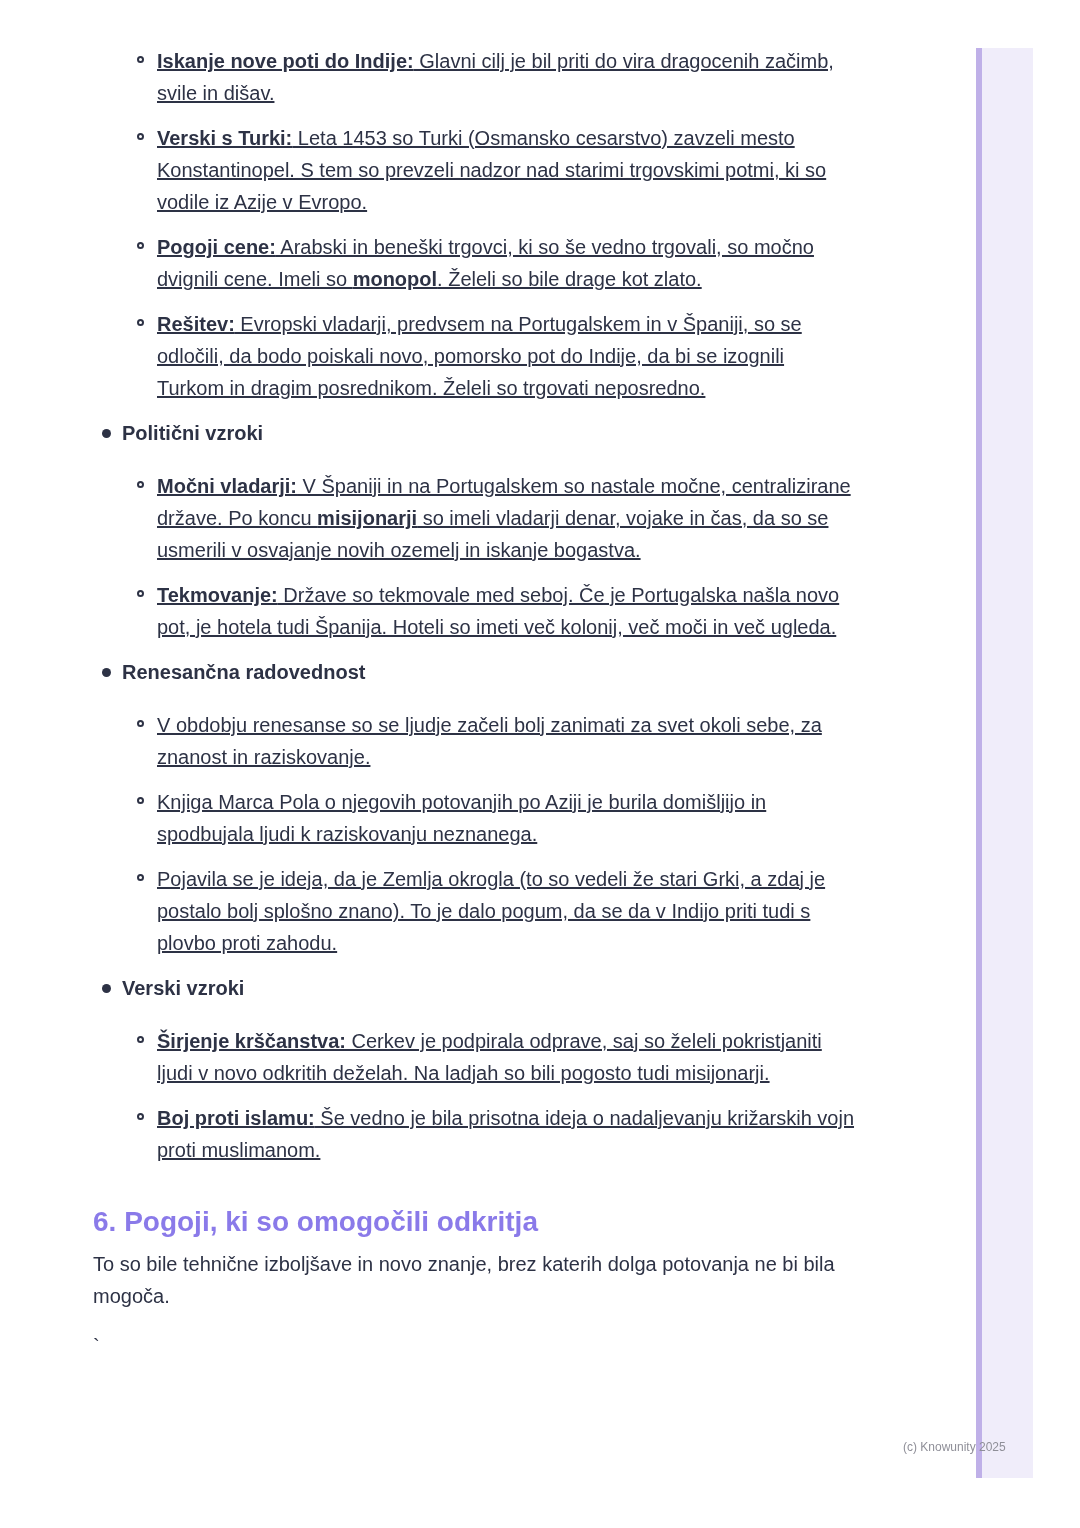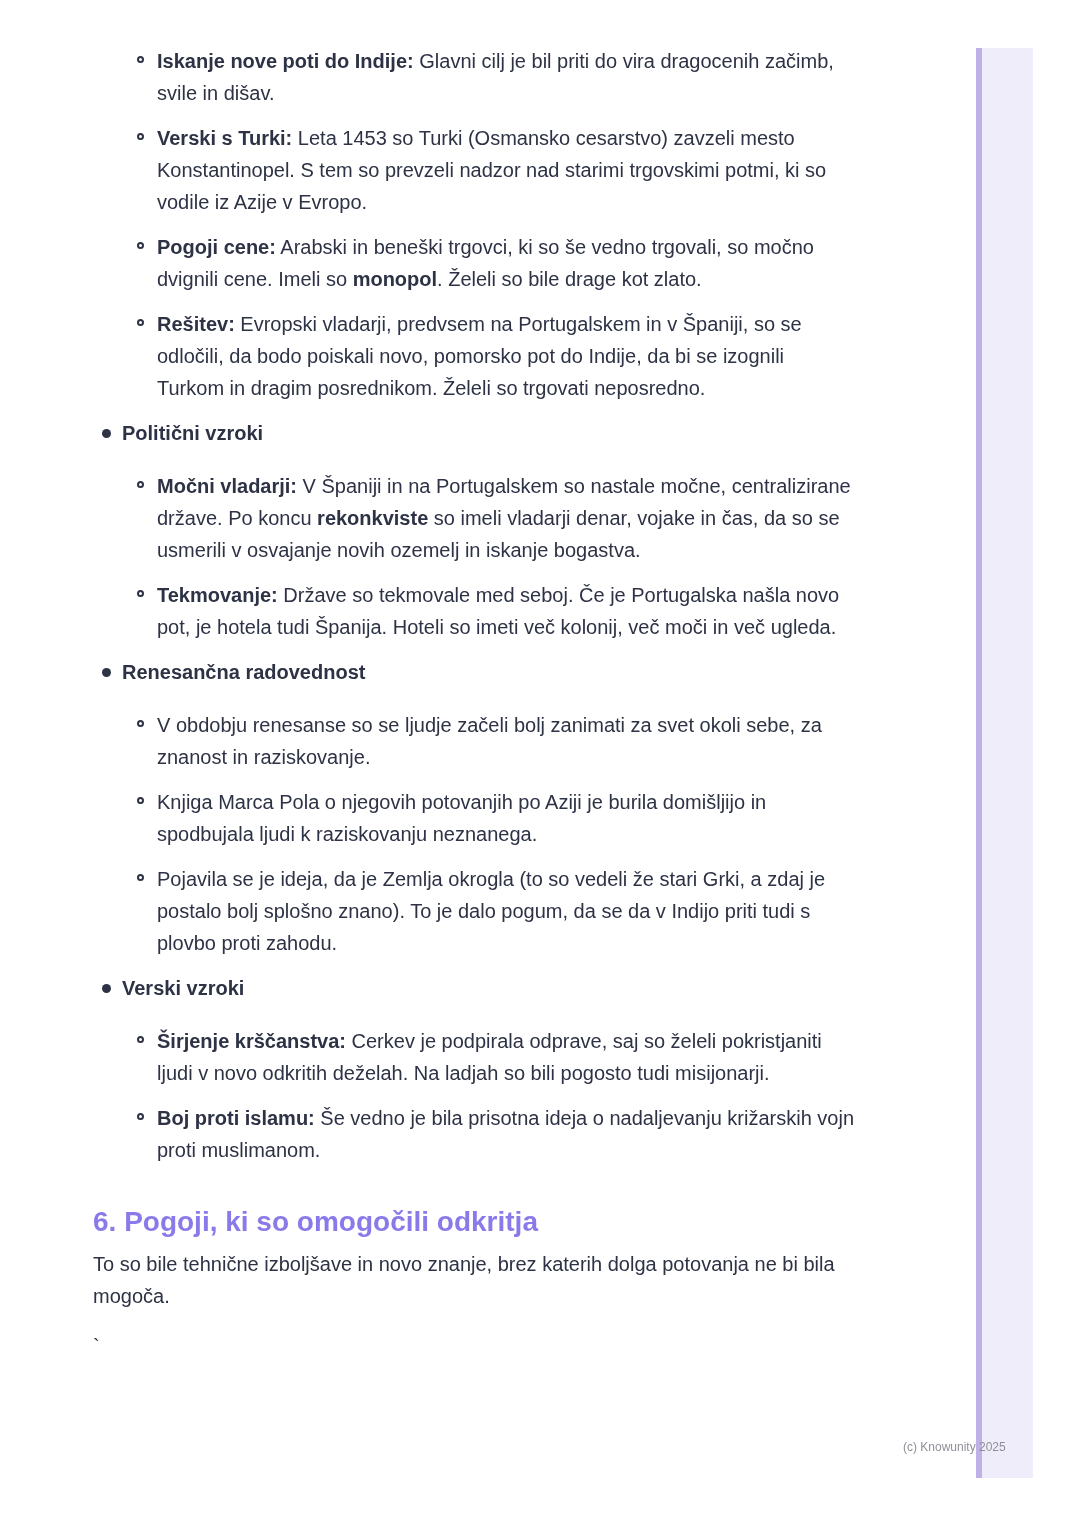--- a/index.html
+++ b/index.html
@@ -25,21 +25,21 @@
   .group{margin-top:10px;}
   .group:first-child{margin-top:0;}
   .group-title{
     position:relative;padding-left:29px;font-weight:700;margin:0 0 21px 0;
   }
   .disc{
     position:absolute;left:9px;top:12px;width:9px;height:9px;
     border-radius:50%;background:var(--text);
   }
   .sub-item{
-    position:relative;padding-left:64px;margin:0 0 13px 0;max-width:762px;
+    position:relative;padding-left:64px;margin:0 0 13px 0;max-width:762px;text-decoration:underline;
   }
   .ring{
     position:absolute;left:44px;top:11px;width:7px;height:7px;
     border:2.5px solid var(--text);border-radius:50%;background:#fff;
   }
   h2.section-heading{
     font-size:28px;line-height:36px;font-weight:700;
     color:var(--heading);margin:38px 0 8px 0;
   }
   .para{margin:0;max-width:790px;}
@@ -62,21 +62,21 @@
 <div class="main">
   <div id="outline">
       <div class="group">
         <div class="sub-item"><span class="ring"></span><b>Iskanje nove poti do Indije:</b><span> Glavni cilj je bil priti do vira dragocenih začimb, svile in dišav.</span></div>
         <div class="sub-item"><span class="ring"></span><b>Verski s Turki:</b><span> Leta 1453 so Turki (Osmansko cesarstvo) zavzeli mesto Konstantinopel. S tem so prevzeli nadzor nad starimi trgovskimi potmi, ki so vodile iz Azije v Evropo.</span></div>
         <div class="sub-item"><span class="ring"></span><b>Pogoji cene:</b><span> Arabski in beneški trgovci, ki so še vedno trgovali, so močno dvignili cene. Imeli so </span><b>monopol</b><span>. Želeli so bile drage kot zlato.</span></div>
         <div class="sub-item"><span class="ring"></span><b>Rešitev:</b><span> Evropski vladarji, predvsem na Portugalskem in v Španiji, so se odločili, da bodo poiskali novo, pomorsko pot do Indije, da bi se izognili Turkom in dragim posrednikom. Želeli so trgovati neposredno.</span></div>
       </div>
       <div class="group">
         <div class="group-title"><span class="disc"></span>Politični vzroki</div>
-        <div class="sub-item"><span class="ring"></span><b>Močni vladarji:</b><span> V Španiji in na Portugalskem so nastale močne, centralizirane države. Po koncu </span><b>rekonkviste</b><span> so imeli vladarji denar, vojake in čas, da so se usmerili v osvajanje novih ozemelj in iskanje bogastva.</span></div>
+        <div class="sub-item"><span class="ring"></span><b>Močni vladarji:</b><span> V Španiji in na Portugalskem so nastale močne, centralizirane države. Po koncu </span><b>misijonarji</b><span> so imeli vladarji denar, vojake in čas, da so se usmerili v osvajanje novih ozemelj in iskanje bogastva.</span></div>
         <div class="sub-item"><span class="ring"></span><b>Tekmovanje:</b><span> Države so tekmovale med seboj. Če je Portugalska našla novo pot, je hotela tudi Španija. Hoteli so imeti več kolonij, več moči in več ugleda.</span></div>
       </div>
       <div class="group">
         <div class="group-title"><span class="disc"></span>Renesančna radovednost</div>
         <div class="sub-item"><span class="ring"></span><span>V obdobju renesanse so se ljudje začeli bolj zanimati za svet okoli sebe, za znanost in raziskovanje.</span></div>
         <div class="sub-item"><span class="ring"></span><span>Knjiga Marca Pola o njegovih potovanjih po Aziji je burila domišljijo in spodbujala ljudi k raziskovanju neznanega.</span></div>
         <div class="sub-item"><span class="ring"></span><span>Pojavila se je ideja, da je Zemlja okrogla (to so vedeli že stari Grki, a zdaj je postalo bolj splošno znano). To je dalo pogum, da se da v Indijo priti tudi s plovbo proti zahodu.</span></div>
       </div>
       <div class="group">
         <div class="group-title"><span class="disc"></span>Verski vzroki</div>

